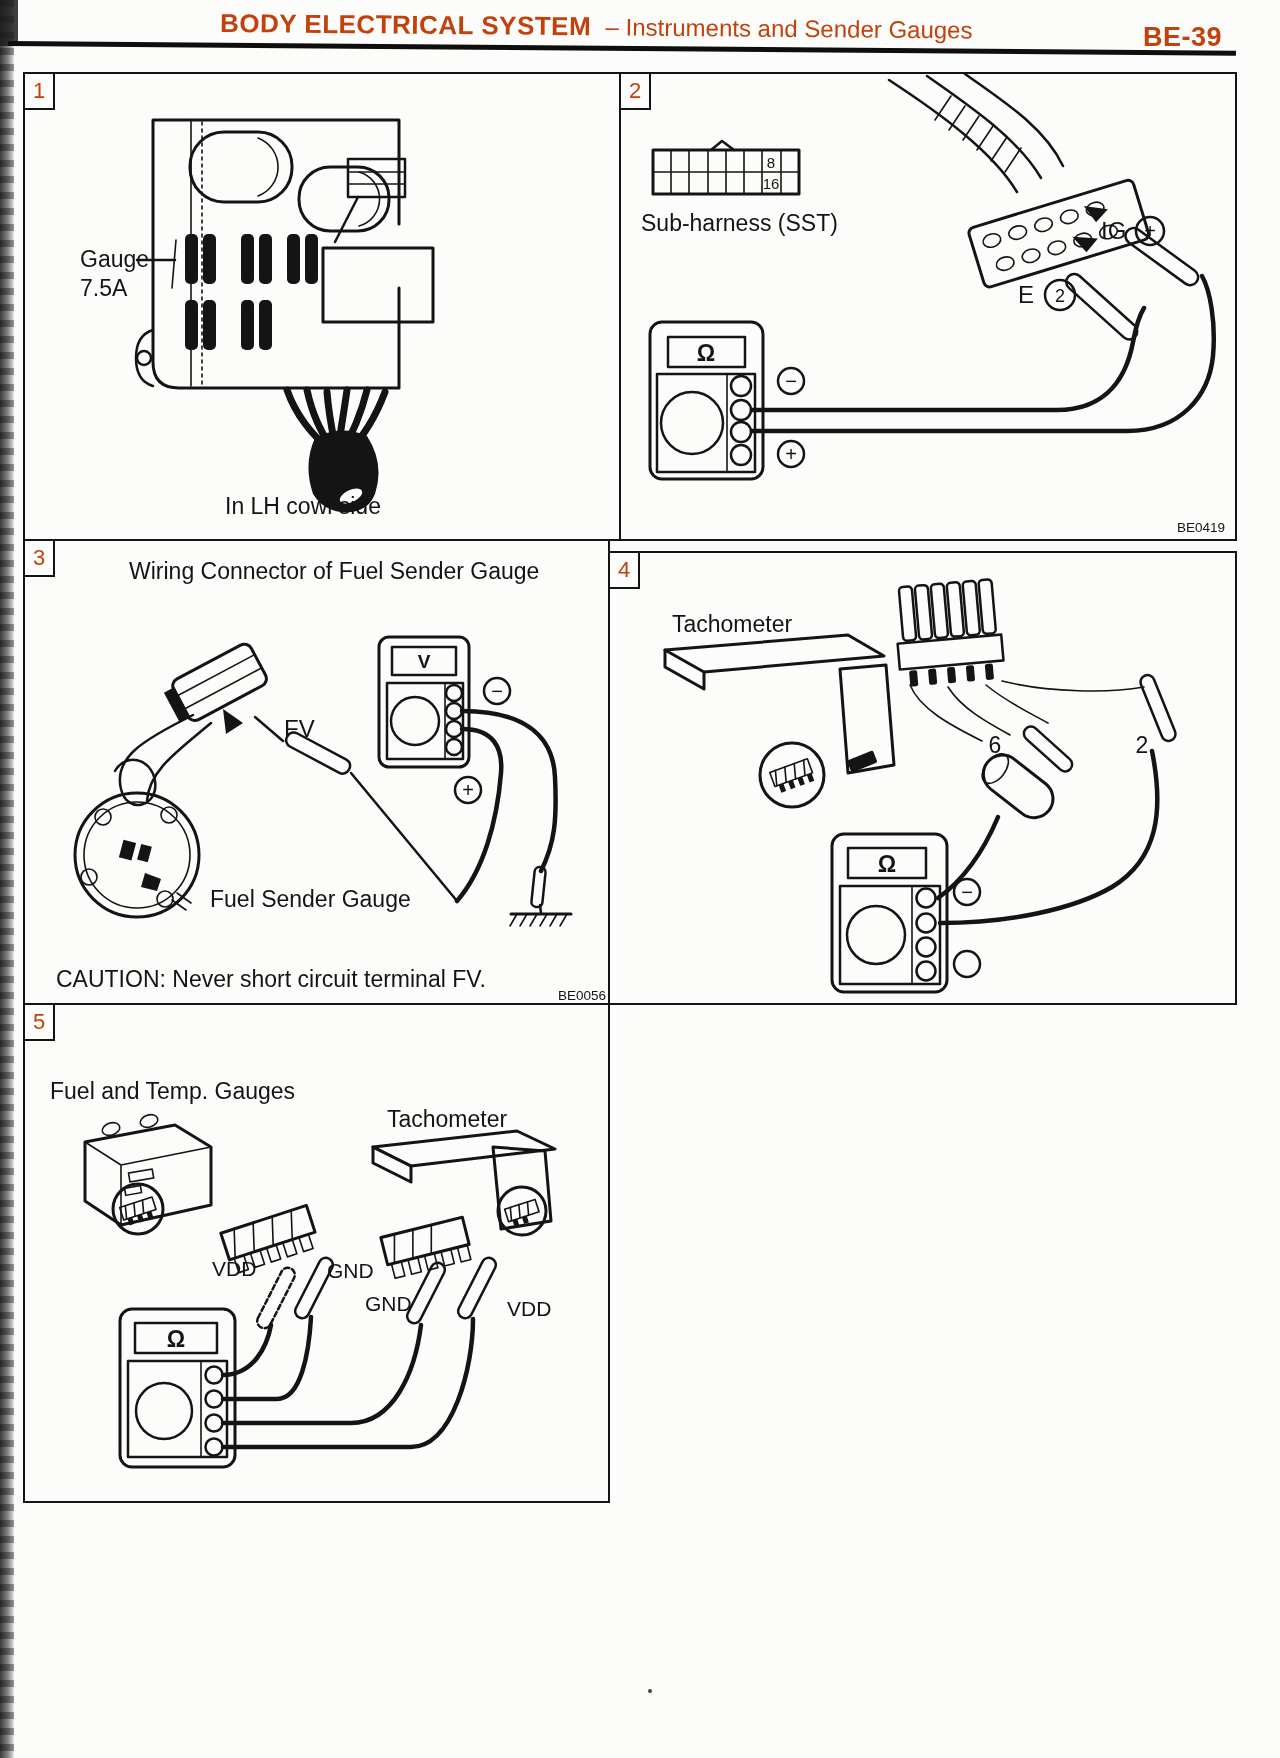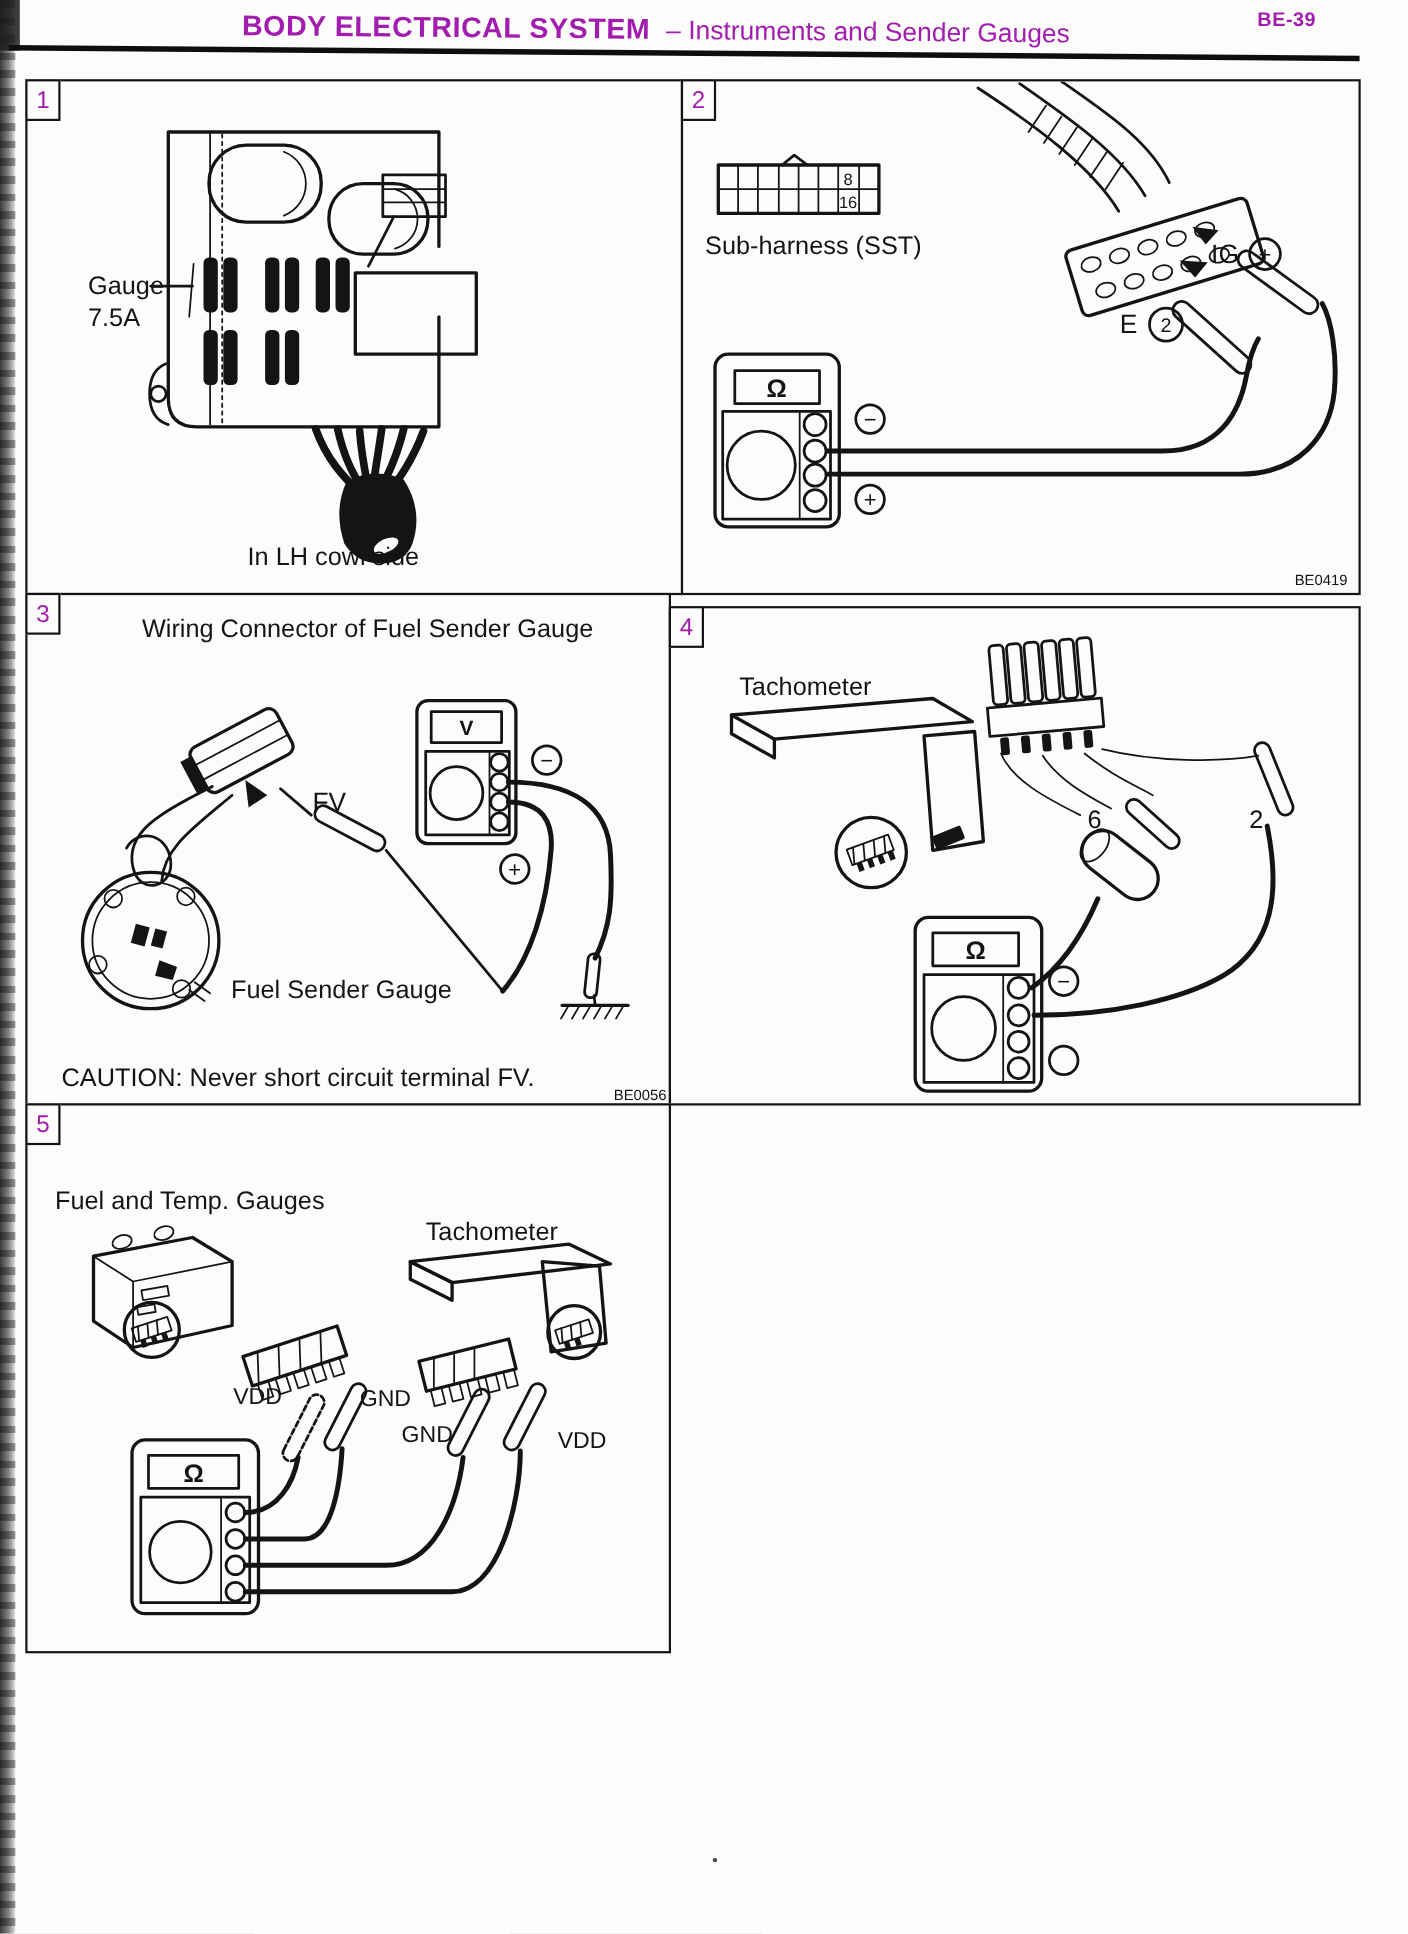--- a/index.html
+++ b/index.html
@@ -1,26 +1,26 @@
 <!DOCTYPE html>
 <html><head>
 <meta charset="utf-8">
 <style>
   html,body{margin:0;padding:0;background:#d8d8d8;}
   .page{position:relative;width:1280px;height:1758px;background:#fcfcfa;
-        font-family:"Liberation Sans",sans-serif;color:#a21caf;overflow:hidden;}
+        font-family:"Liberation Sans",sans-serif;color:#c2410c;overflow:hidden;}
   .scan-edge{position:absolute;left:0;top:0;width:14px;height:100%;
     background:
       repeating-linear-gradient(to bottom, rgba(0,0,0,.38) 0 7px, rgba(0,0,0,.05) 7px 16px),
       linear-gradient(to right,#3f3f3f,#8a8a8a 55%,#d8d8d4 90%,#fcfcfa);}
   .scan-corner{position:absolute;left:0;top:0;width:18px;height:46px;background:#1c1c1c;opacity:.85;}
   .hdr{position:absolute;left:220px;top:8px;white-space:nowrap;transform:rotate(0.5deg);transform-origin:left center;}
   .hdr .t-bold{font-weight:bold;font-size:26px;letter-spacing:.5px;}
   .hdr .t-sub{font-size:24px;margin-left:10px;}
-  .page-code{position:absolute;left:1143px;top:8px;font-weight:bold;font-size:18px;letter-spacing:.5px;}
+  .page-code{position:absolute;left:1143px;top:22px;font-weight:bold;font-size:27px;letter-spacing:.5px;}
   .hdr-rule{position:absolute;left:8px;top:41px;width:1228px;height:5px;background:#0e0e0e;
             transform:rotate(0.45deg);transform-origin:left center;}
   .panel{position:absolute;border:2px solid #141414;background:#fcfcfa;box-sizing:border-box;}
   .panel svg{position:absolute;left:0;top:0;}
   .panel-num{position:absolute;left:-2px;top:-2px;width:32px;height:38px;border:2px solid #141414;
              background:#fcfcfa;display:flex;align-items:center;justify-content:center;
              font-size:22px;box-sizing:border-box;z-index:3;}
   .speck{position:absolute;left:648px;top:1689px;width:4px;height:4px;border-radius:50%;background:#444;}
   svg .ln{fill:none;stroke:#141414;stroke-width:2.5;stroke-linecap:round;stroke-linejoin:round;}
   svg .thin{stroke-width:1.6;}

